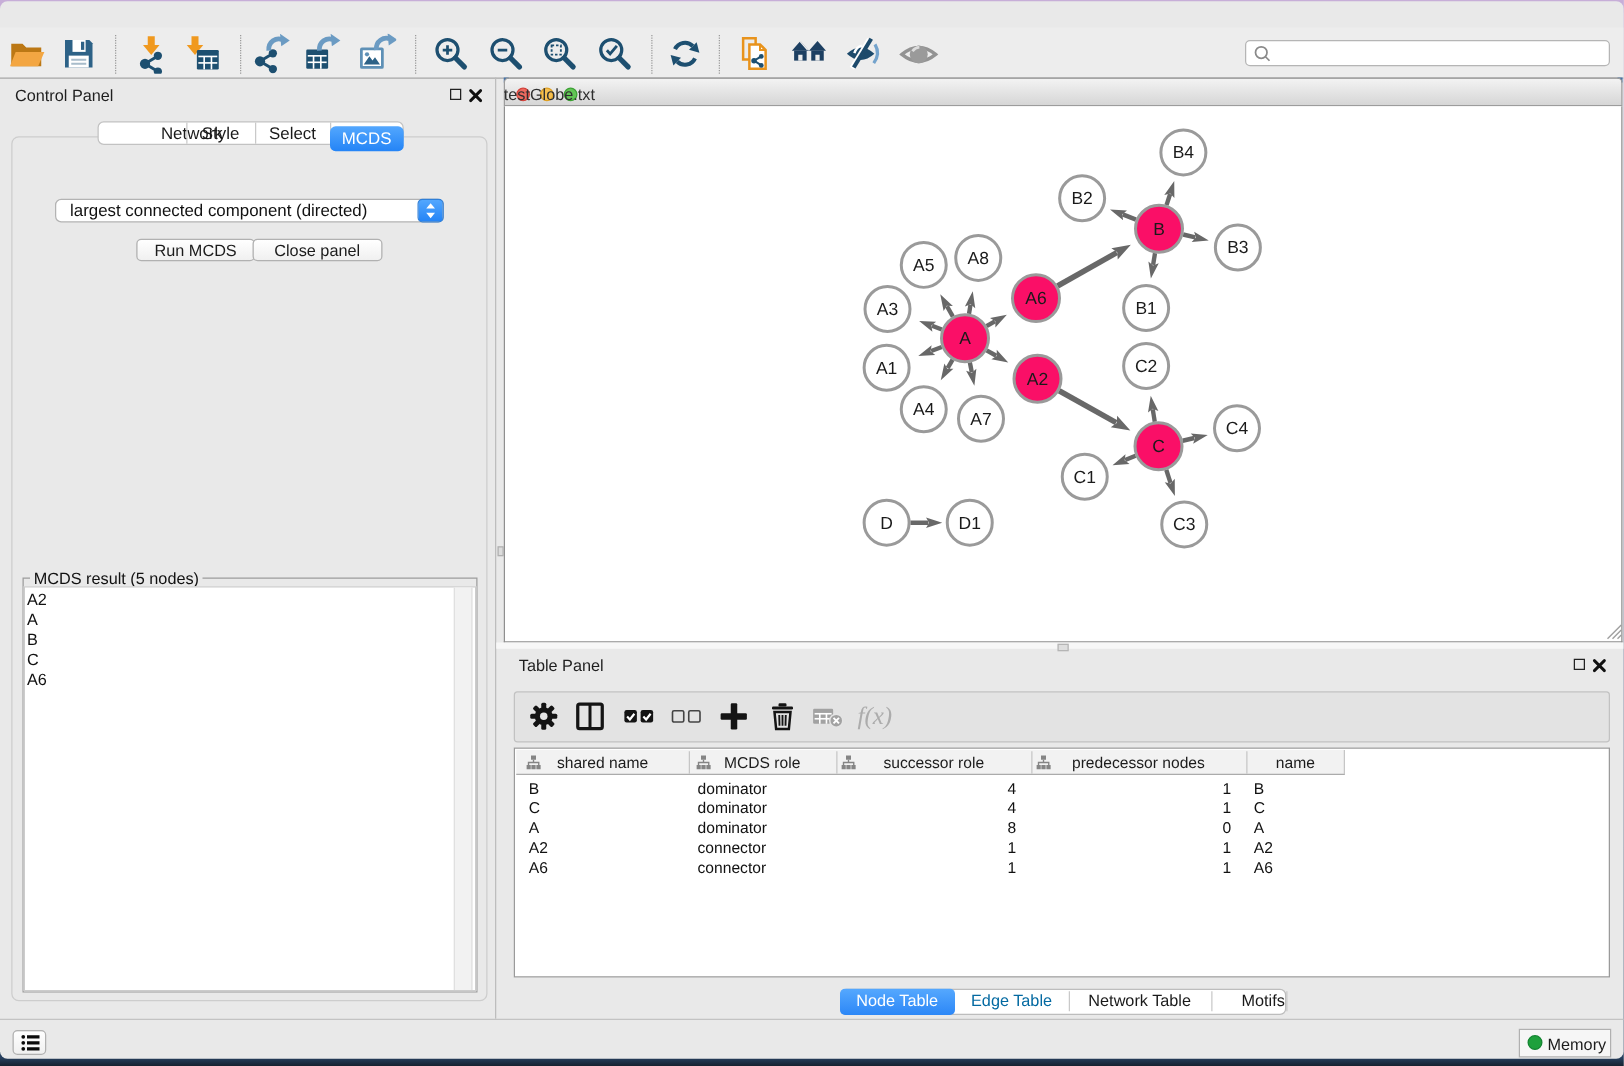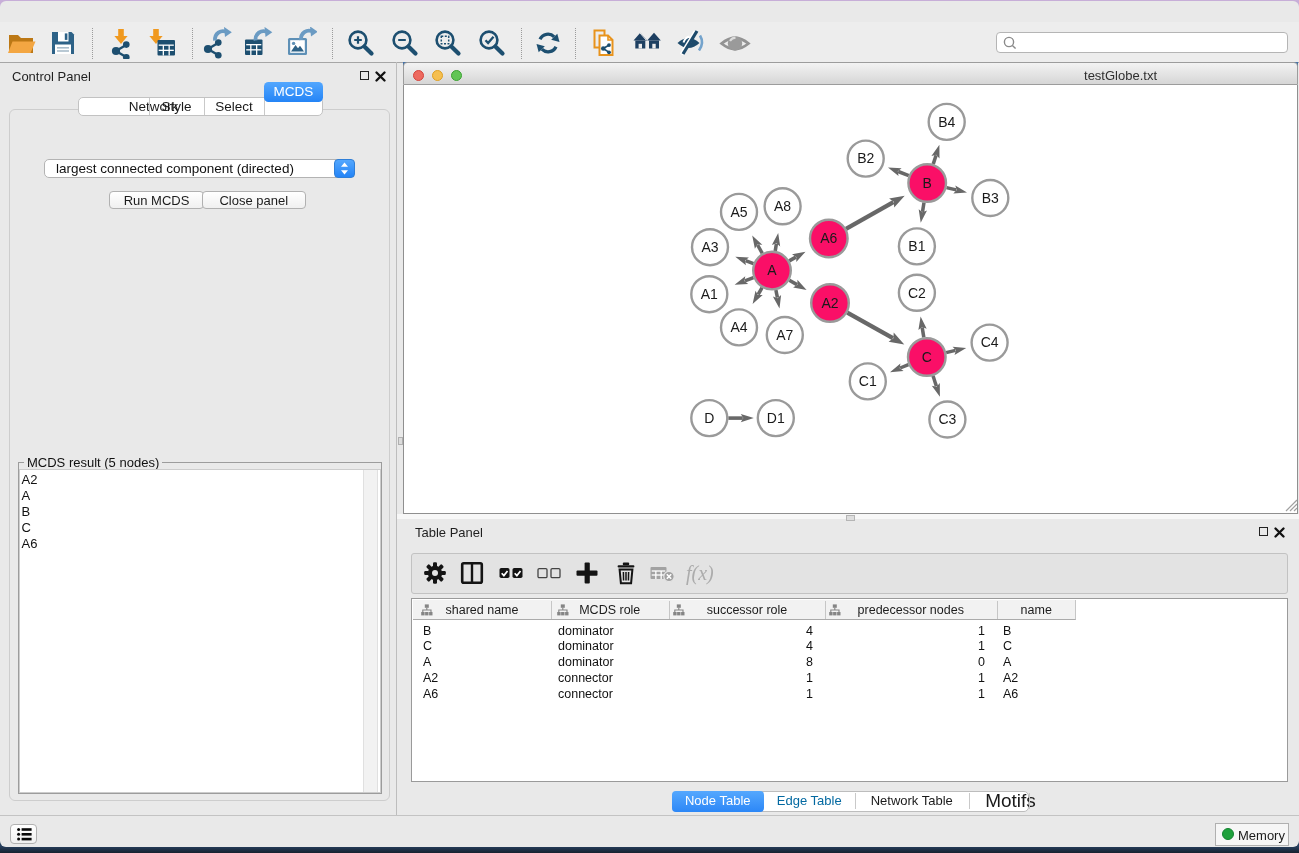--- a/index.html
+++ b/index.html
@@ -153,21 +153,21 @@
     </svg>
 <div style="position:absolute;left:8.5px;top:107.5px;width:381.5px;height:692.5px;border:1px solid #cdcdcd;border-radius:6px;background:#e9e9e9;"></div>
 <div style="position:absolute;left:396px;top:61px;width:0px;height:753px;border-left:1px solid #bdbdbd;"></div>
 <div style="position:absolute;left:78px;top:95.5px;width:244.6px;height:19.5px;border:1px solid #c2c2c2;border-radius:5px;background:#fff;"></div>
 <div class="t" style="left:78.0px;top:95.5px;width:71px;height:19.5px;font-size:13.5px;line-height:19px;text-align:center;color:#1a1a1a;margin-left:40px;">Network</div>
 <div style="position:absolute;left:149.0px;top:97px;width:0px;height:16.5px;border-left:1px solid #c9c9c9;"></div>
 <div class="t" style="left:149.0px;top:95.5px;width:55px;height:19.5px;font-size:13.5px;line-height:19px;text-align:center;color:#1a1a1a;">Style</div>
 <div style="position:absolute;left:204.0px;top:97px;width:0px;height:16.5px;border-left:1px solid #c9c9c9;"></div>
 <div class="t" style="left:204.0px;top:95.5px;width:60px;height:19.5px;font-size:13.5px;line-height:19px;text-align:center;color:#1a1a1a;">Select</div>
 <div style="position:absolute;left:264.0px;top:97px;width:0px;height:16.5px;border-left:1px solid #c9c9c9;"></div>
-<div class="t" style="left:264.0px;top:81px;width:58.6px;height:19.5px;font-size:13.5px;line-height:19px;text-align:center;background:linear-gradient(#53a7fe,#2484f6);color:#fff;border-radius:4.5px;">MCDS</div>
+<div class="t" style="left:264.0px;top:100px;width:58.6px;height:19.5px;font-size:13.5px;line-height:19px;text-align:center;background:linear-gradient(#53a7fe,#2484f6);color:#fff;border-radius:4.5px;">MCDS</div>
 <div style="position:absolute;left:43.5px;top:157.5px;width:311.5px;height:19.5px;background:#fff;border:1px solid #b3b3b3;border-radius:5px;"></div>
 <div class="t" style="left:56px;top:160px;font-size:13.5px;color:#111;">largest connected component (directed)</div>
 <div style="position:absolute;left:334px;top:157.5px;width:21px;height:19.5px;background:linear-gradient(#53a7fe,#2484f6);border-radius:4px;border:1px solid #2f7fd8;"></div>
 <svg style="position:absolute;left:338px;top:160px;" width="13" height="15" viewBox="0 0 13 15">
       <polygon points="6.5,1.5 10,5.8 3,5.8" fill="#fff"></polygon>
       <polygon points="6.5,13.5 10,9.2 3,9.2" fill="#fff"></polygon>
     </svg>
 <div class="btn" style="left:93px;top:189.5px;width:95px;height:18.5px;line-height:17.5px;margin-left:16px;">Run MCDS</div>
 <div class="btn" style="left:202px;top:189.5px;width:103.5px;height:18.5px;line-height:17.5px;">Close panel</div>
 <div style="position:absolute;left:17.5px;top:460.5px;width:364.5px;height:332.5px;border:1px solid #9c9c9c;"></div>
@@ -180,21 +180,21 @@
       <div style="height:16.1px;">C</div>
       <div style="height:16.1px;">A6</div>
     </div>
 <div style="position:absolute;left:363px;top:468.5px;width:15px;height:322.5px;background:#f2f2f2;border-left:1px solid #e0e0e0;border-right:1px solid #e0e0e0;"></div>
 <div style="position:absolute;left:403px;top:61px;width:4px;height:4px;background:#4472a8;"></div>
 <div style="position:absolute;left:1294px;top:61px;width:4px;height:4px;background:#4472a8;"></div>
 <div style="position:absolute;left:403px;top:61px;width:895px;height:23px;background:linear-gradient(#f3f3f3,#d6d6d6);border:1px solid #9c9c9c;border-radius:4px 4px 0 0;"></div>
 <div class="light" style="left:412.5px;top:68.5px;width:11px;height:11px;top:68.5px;background:#ed6a5f;border:0.5px solid #d6433c;"></div>
 <div class="light" style="left:432px;top:68.5px;width:11px;height:11px;top:68.5px;background:#f5bf50;border:0.5px solid #dfa023;"></div>
 <div class="light" style="left:451.3px;top:68.5px;width:11px;height:11px;top:68.5px;background:#61c555;border:0.5px solid #3ca133;"></div>
-<div class="t" style="left:403px;top:67px;width:754px;text-align:right;font-size:13px;color:#2f2f2f;">testGlobe.txt</div>
+<div class="t" style="left:403px;top:67px;width:754px;text-align:left;font-size:13px;color:#2f2f2f;">testGlobe.txt</div>
 <div style="position:absolute;left:403px;top:84px;width:895px;height:429px;background:#fff;border:1px solid #8f8f8f;border-top:none;"></div>
 <svg style="position:absolute;left:1283px;top:496px;" width="15" height="15" viewBox="0 0 15 15">
       <g stroke="#a0a0a0" stroke-width="1.2">
         <line x1="3" y1="14" x2="14" y2="3"></line>
         <line x1="7" y1="14" x2="14" y2="7"></line>
         <line x1="11" y1="14" x2="14" y2="11"></line>
       </g>
     </svg>
 <div style="position:absolute;left:397.5px;top:435.5px;width:5px;height:8px;background:#dcdcdc;border:1px solid #b0b0b0;"></div>
 <div style="position:absolute;left:397px;top:513px;width:902px;height:5px;background:#f7f7f7;"></div>
@@ -400,21 +400,21 @@
 <div class="t" style="left:558px;top:686.3000000000002px;font-size:12.5px;color:#111;">connector</div>
 <div class="t" style="left:713px;top:686.3000000000002px;width:100px;text-align:right;font-size:12.5px;color:#111;">1</div>
 <div class="t" style="left:885px;top:686.3000000000002px;width:100px;text-align:right;font-size:12.5px;color:#111;">1</div>
 <div class="t" style="left:1003px;top:686.3000000000002px;font-size:12.5px;color:#111;">A6</div>
 <div style="position:absolute;left:671.5px;top:789.5px;width:357.5px;height:21px;border:1px solid #bdbdbd;border-radius:5px;background:#fff;"></div>
 <div class="t" style="left:671.5px;top:789.5px;width:92.5px;height:21px;font-size:13px;line-height:20px;text-align:center;background:linear-gradient(#55a8fe,#2c87f7);color:#fff;border-radius:4px;">Node Table</div>
 <div class="t" style="left:764.0px;top:789.5px;width:90.5px;height:21px;font-size:13px;line-height:20px;text-align:center;color:#0369a1;">Edge Table</div>
 <div style="position:absolute;left:854.5px;top:792px;width:0px;height:16px;border-left:1px solid #c9c9c9;"></div>
 <div class="t" style="left:854.5px;top:789.5px;width:114.5px;height:21px;font-size:13px;line-height:20px;text-align:center;color:#1a1a1a;">Network Table</div>
 <div style="position:absolute;left:969.0px;top:792px;width:0px;height:16px;border-left:1px solid #c9c9c9;"></div>
-<div class="t" style="left:969.0px;top:789.5px;width:83px;height:21px;font-size:19px;line-height:20px;text-align:center;color:#1a1a1a;">Motifs</div>
+<div class="t" style="left:969.0px;top:789.5px;width:83px;height:21px;font-size:13px;line-height:20px;text-align:center;color:#1a1a1a;">Motifs</div>
 <div style="position:absolute;left:1029.0px;top:792px;width:0px;height:16px;border-left:1px solid #c9c9c9;"></div>
 <div style="position:absolute;left:0px;top:814px;width:1299px;height:0px;border-top:1px solid #c3c3c3;"></div>
 <div class="btn" style="left:9.5px;top:823px;width:27.5px;height:19.5px;"></div>
 <svg style="position:absolute;left:14.5px;top:824.8px;" width="18" height="16" viewBox="0 0 18 16">
       <circle cx="3.6" cy="3.45" r="1.5" fill="#0a0a0a"></circle>
       <rect x="6.6" y="2.2" width="10" height="2.6" fill="#0a0a0a"></rect>
       <circle cx="3.6" cy="8.25" r="1.5" fill="#0a0a0a"></circle>
       <rect x="6.6" y="7.0" width="10" height="2.6" fill="#0a0a0a"></rect>
       <circle cx="3.6" cy="13.05" r="1.5" fill="#0a0a0a"></circle>
       <rect x="6.6" y="11.8" width="10" height="2.6" fill="#0a0a0a"></rect>

